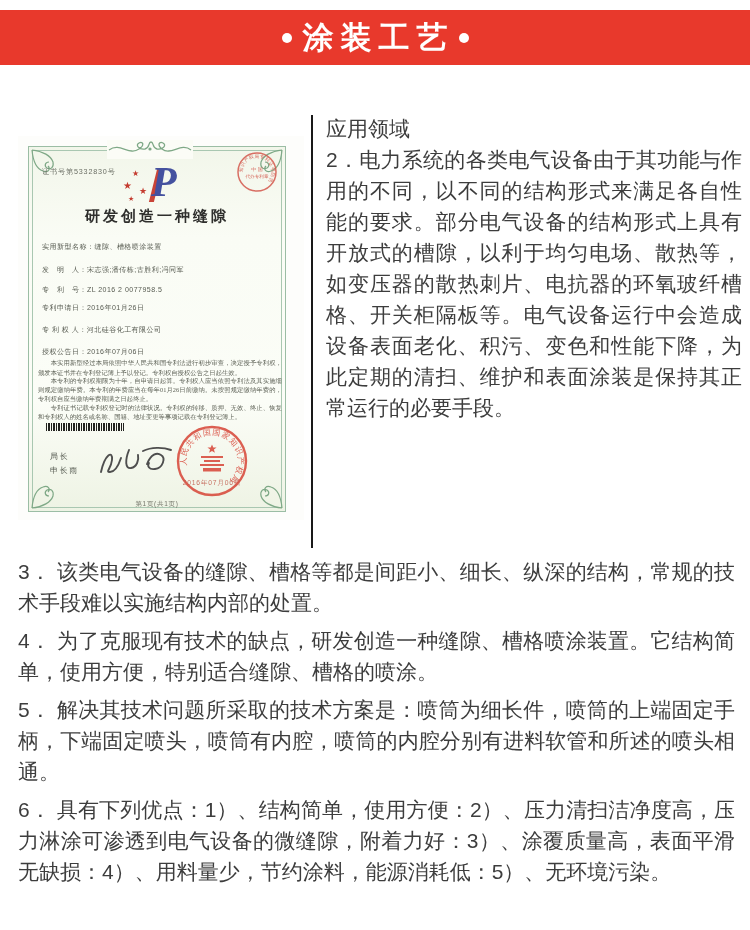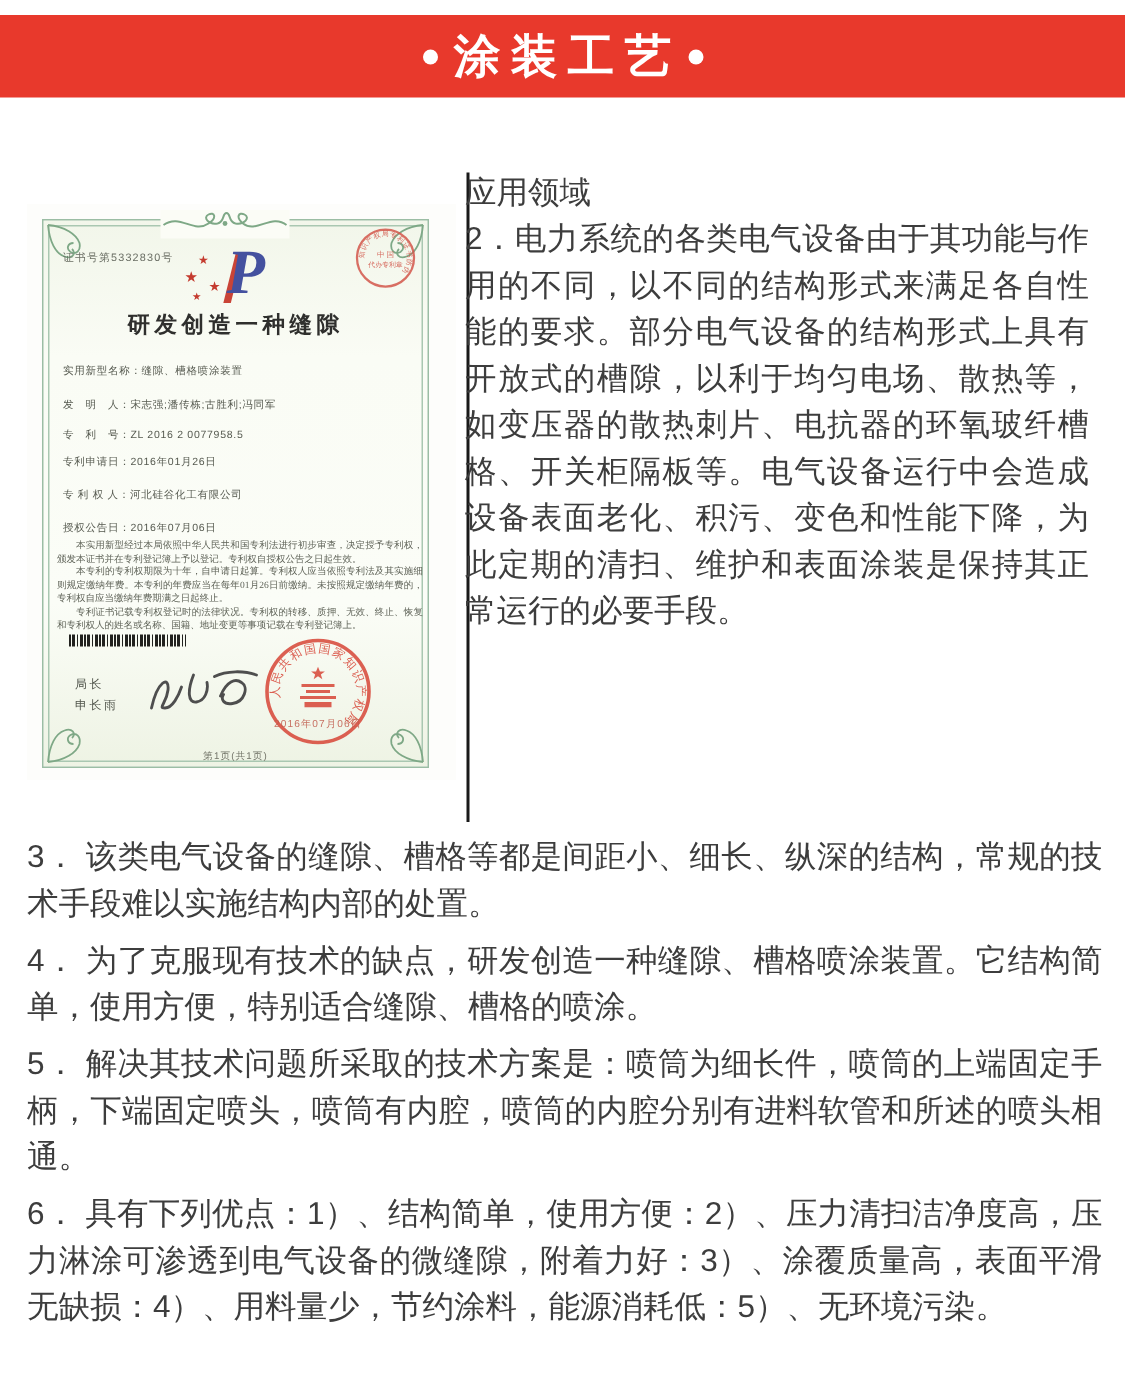--- a/index.html
+++ b/index.html
@@ -63,21 +63,21 @@
 
   .director-text { position:absolute; left:21px; font-size:9px; color:#4f534a; letter-spacing:2px; transform:scale(.88); transform-origin:0 0; }
 
   #seal-date { position:absolute; left:120px; top:331px; width:126px; text-align:center; font-size:9px; color:#c05a4b; opacity:.85; transform:scale(.75); transform-origin:50% 0; letter-spacing:1px; }
   #page-info { position:absolute; left:50%; top:351px; font-size:9px; color:#737569; white-space:nowrap; transform:translateX(-50%) scale(.72); letter-spacing:1px; }
 
   .corner { position:absolute; width:26px; height:26px; }
 
   
   #divider { position:absolute; left:311px; top:115px; width:2px; height:433px; background:#191919; }
-  #right-column { position:absolute; left:310px; top:113px; width:416px; font-size:21px; line-height:31px; text-align:justify; color:#3d3d3d; }
+  #right-column { position:absolute; left:326px; top:113px; width:416px; font-size:21px; line-height:31px; text-align:justify; color:#3d3d3d; }
   #right-column p { margin:0; }
 
   
   #bottom-section { position:absolute; left:18px; top:556px; width:717px; font-size:21px; line-height:31px; text-align:justify; color:#3d3d3d; }
   #bottom-section p { margin:0 0 7px 0; }
 </style>
 </head>
 <body>
 
 <div id="page">

